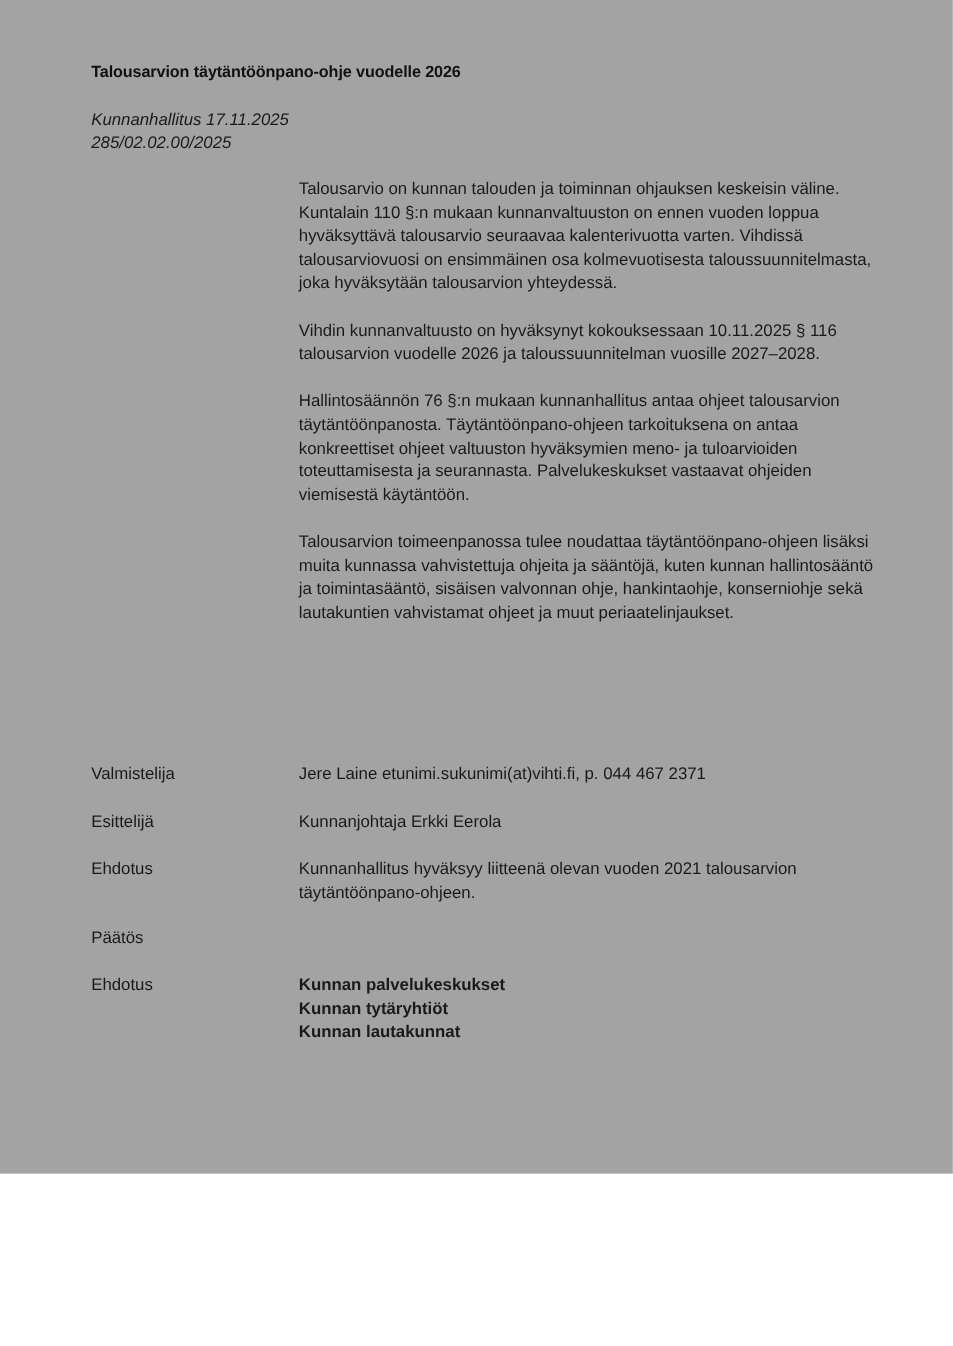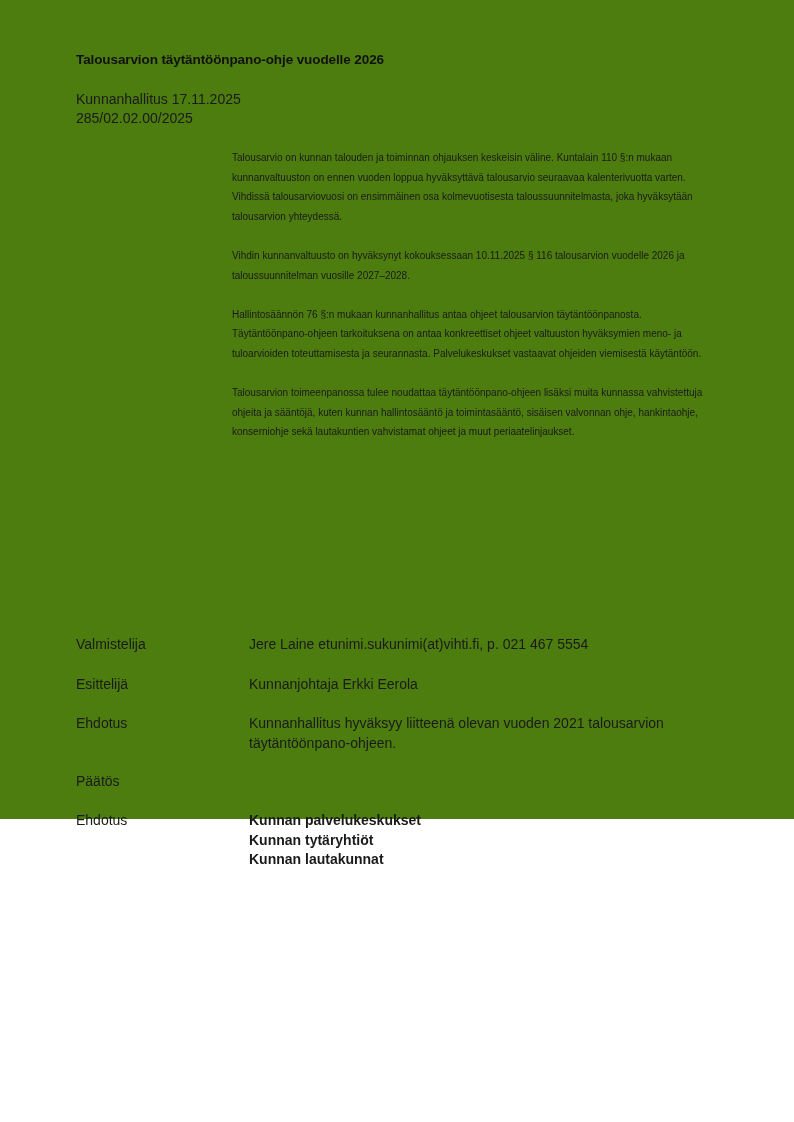--- a/index.html
+++ b/index.html
@@ -13,46 +13,46 @@
       position: relative;
       overflow: hidden;
       font-family: "Liberation Sans", "DejaVu Sans", sans-serif;
       color: #1a1a1a;
       font-size: 14px;
       line-height: 19.6px;
     }
     .page {
       position: absolute;
       left: 0; top: 0;
-      width: 794px; height: 819px;
-      background: #4d7c0f;
+      width: 794px; height: 978px;
+      background: #a3a3a3;
     }
     .title {
       position: absolute;
       left: 76px;
       top: 50px;
       font-weight: bold;
       font-size: 13.5px;
       letter-spacing: -0.1px;
       color: #111;
     }
     .meta {
       position: absolute;
       left: 76px;
       top: 90px;
       font-size: 14px;
       line-height: 19px;
     }
-    .meta div { white-space: nowrap; }
+    .meta div { white-space: nowrap; font-style: italic; }
     .body-col {
       position: absolute;
-      left: 232px;
+      left: 249px;
       top: 148px;
       width: 482px;
-      font-size: 10px;
+      font-size: 14px;
       line-height: 19.6px;
     }
     .body-col p {
       margin: 0 0 19.6px 0;
     }
     .row {
       position: absolute;
       left: 76px;
       width: 660px;
       font-size: 14px;
@@ -91,21 +91,21 @@
 
   <div class="body-col">
     <p>Talousarvio on kunnan talouden ja toiminnan ohjauksen keskeisin väline. Kuntalain 110 §:n mukaan kunnanvaltuuston on ennen vuoden loppua hyväksyttävä talousarvio seuraavaa kalenterivuotta varten. Vihdissä talousarviovuosi on ensimmäinen osa kolmevuotisesta taloussuunnitelmasta, joka hyväksytään talousarvion yhteydessä.</p>
     <p>Vihdin kunnanvaltuusto on hyväksynyt kokouksessaan 10.11.2025 § 116 talousarvion vuodelle 2026 ja taloussuunnitelman vuosille 2027–2028.</p>
     <p>Hallintosäännön 76 §:n mukaan kunnanhallitus antaa ohjeet talousarvion täytäntöönpanosta. Täytäntöönpano-ohjeen tarkoituksena on antaa konkreettiset ohjeet valtuuston hyväksymien meno- ja tuloarvioiden toteuttamisesta ja seurannasta. Palvelukeskukset vastaavat ohjeiden viemisestä käytäntöön.</p>
     <p>Talousarvion toimeenpanossa tulee noudattaa täytäntöönpano-ohjeen lisäksi muita kunnassa vahvistettuja ohjeita ja sääntöjä, kuten kunnan hallintosääntö ja toimintasääntö, sisäisen valvonnan ohje, hankintaohje, konserniohje sekä lautakuntien vahvistamat ohjeet ja muut periaatelinjaukset.</p>
   </div>
 
   <div class="row row-valmistelija">
     <div class="label">Valmistelija</div>
-    <div class="value">Jere Laine etunimi.sukunimi(at)vihti.fi, p. 021 467 5554</div>
+    <div class="value">Jere Laine etunimi.sukunimi(at)vihti.fi, p. 044 467 2371</div>
   </div>
 
   <div class="row row-esittelija">
     <div class="label">Esittelijä</div>
     <div class="value">Kunnanjohtaja Erkki Eerola</div>
   </div>
 
   <div class="row row-ehdotus">
     <div class="label">Ehdotus</div>
     <div class="value" style="white-space: normal; width: 470px;">Kunnanhallitus hyväksyy liitteenä olevan vuoden 2021 talousarvion täytäntöönpano-ohjeen.</div>

